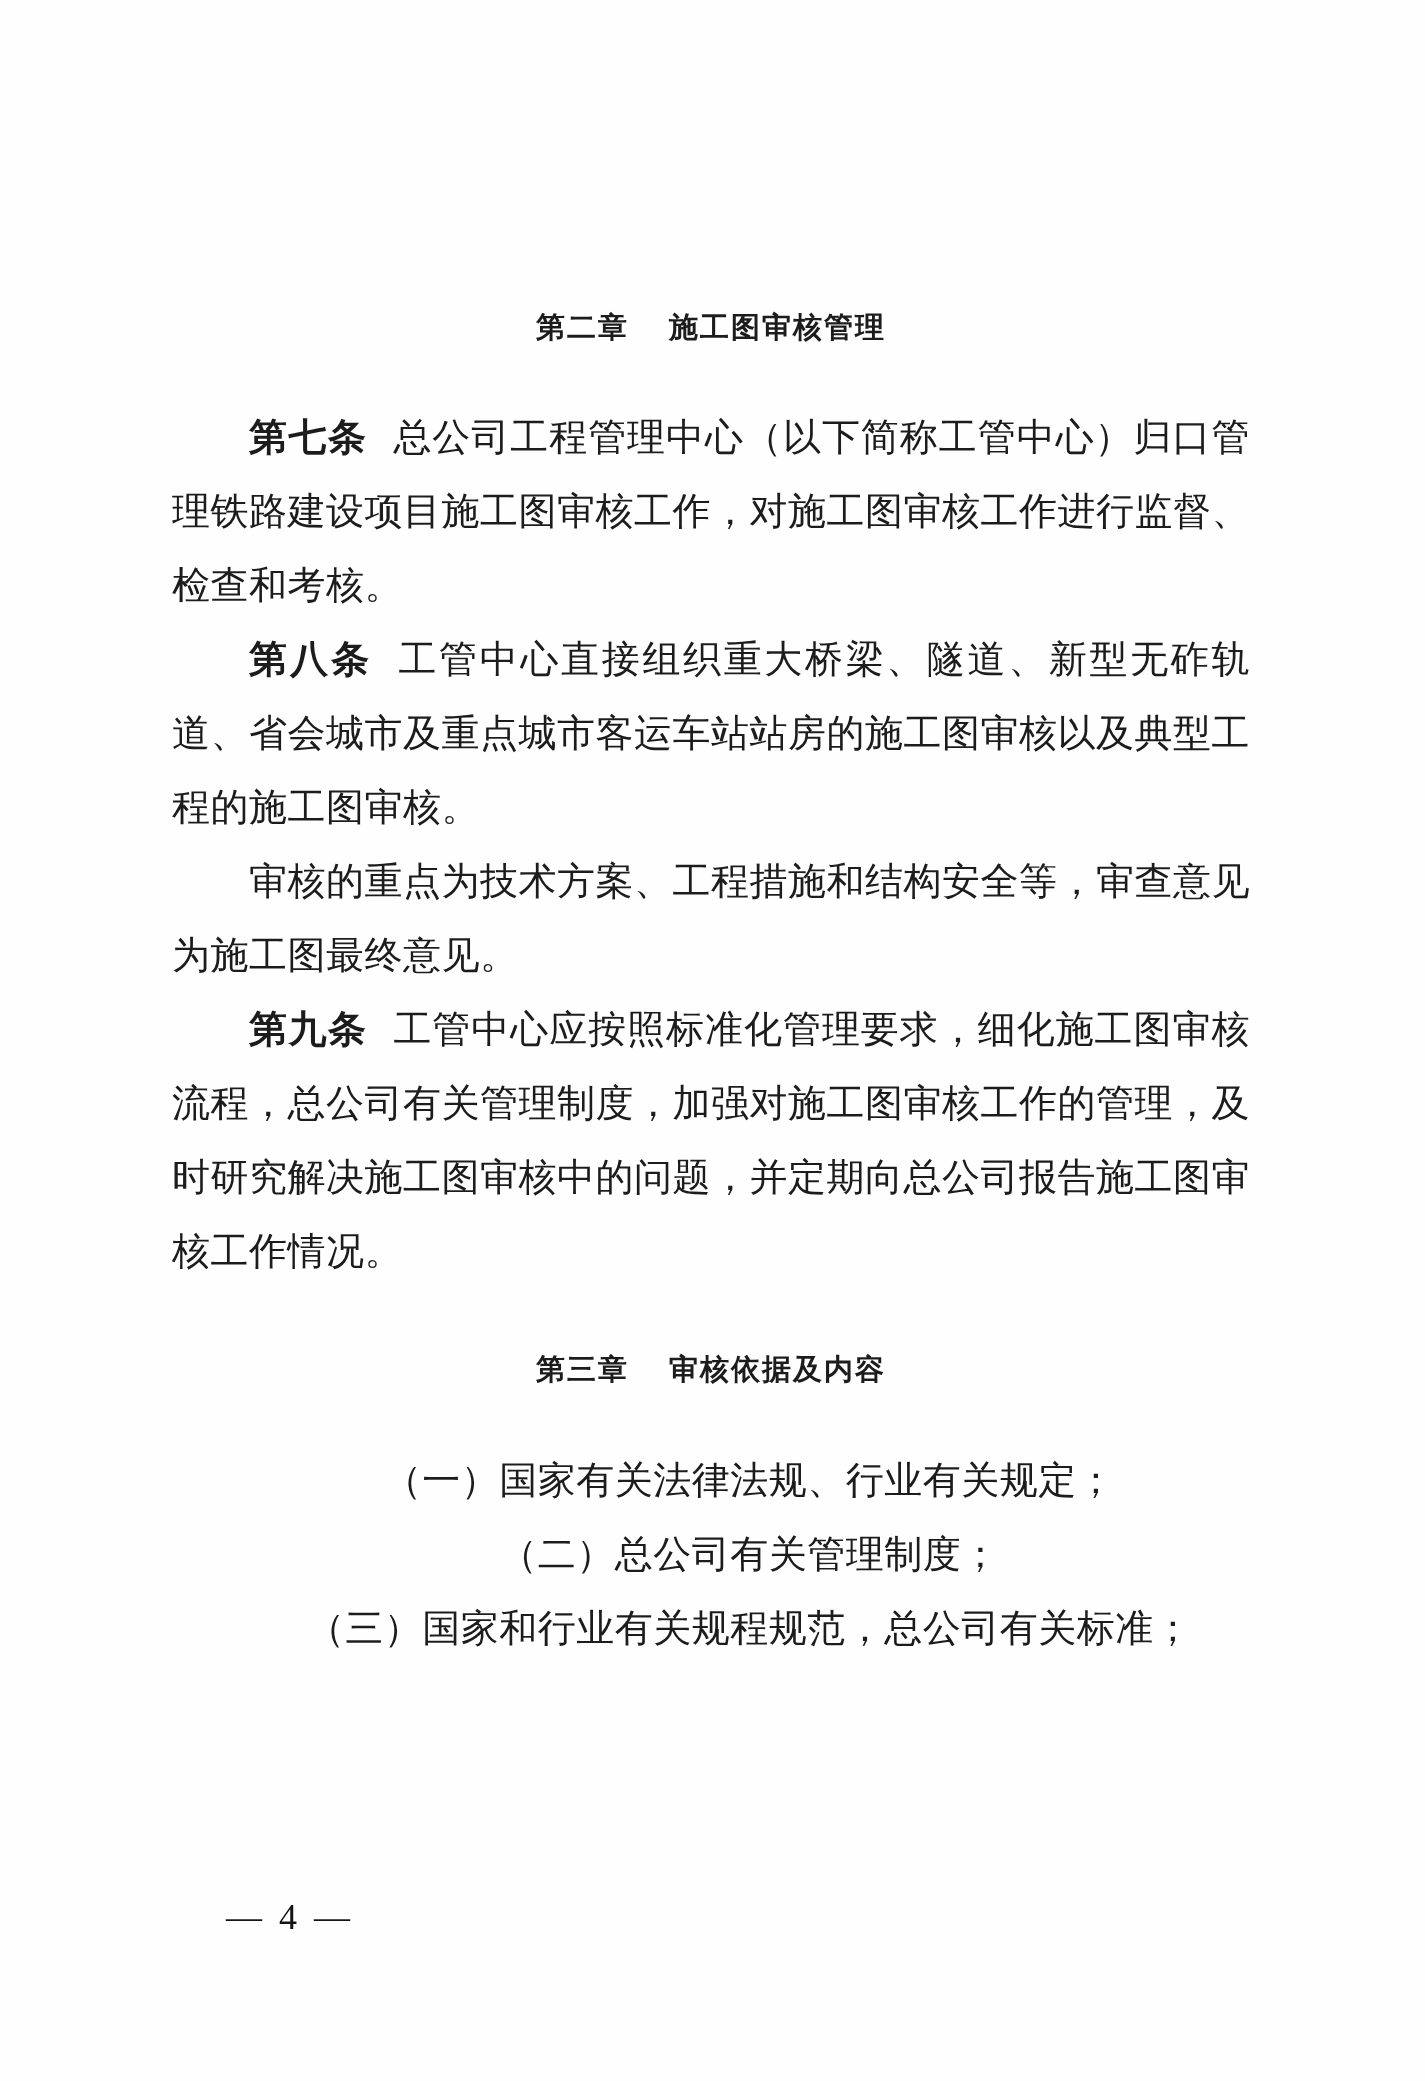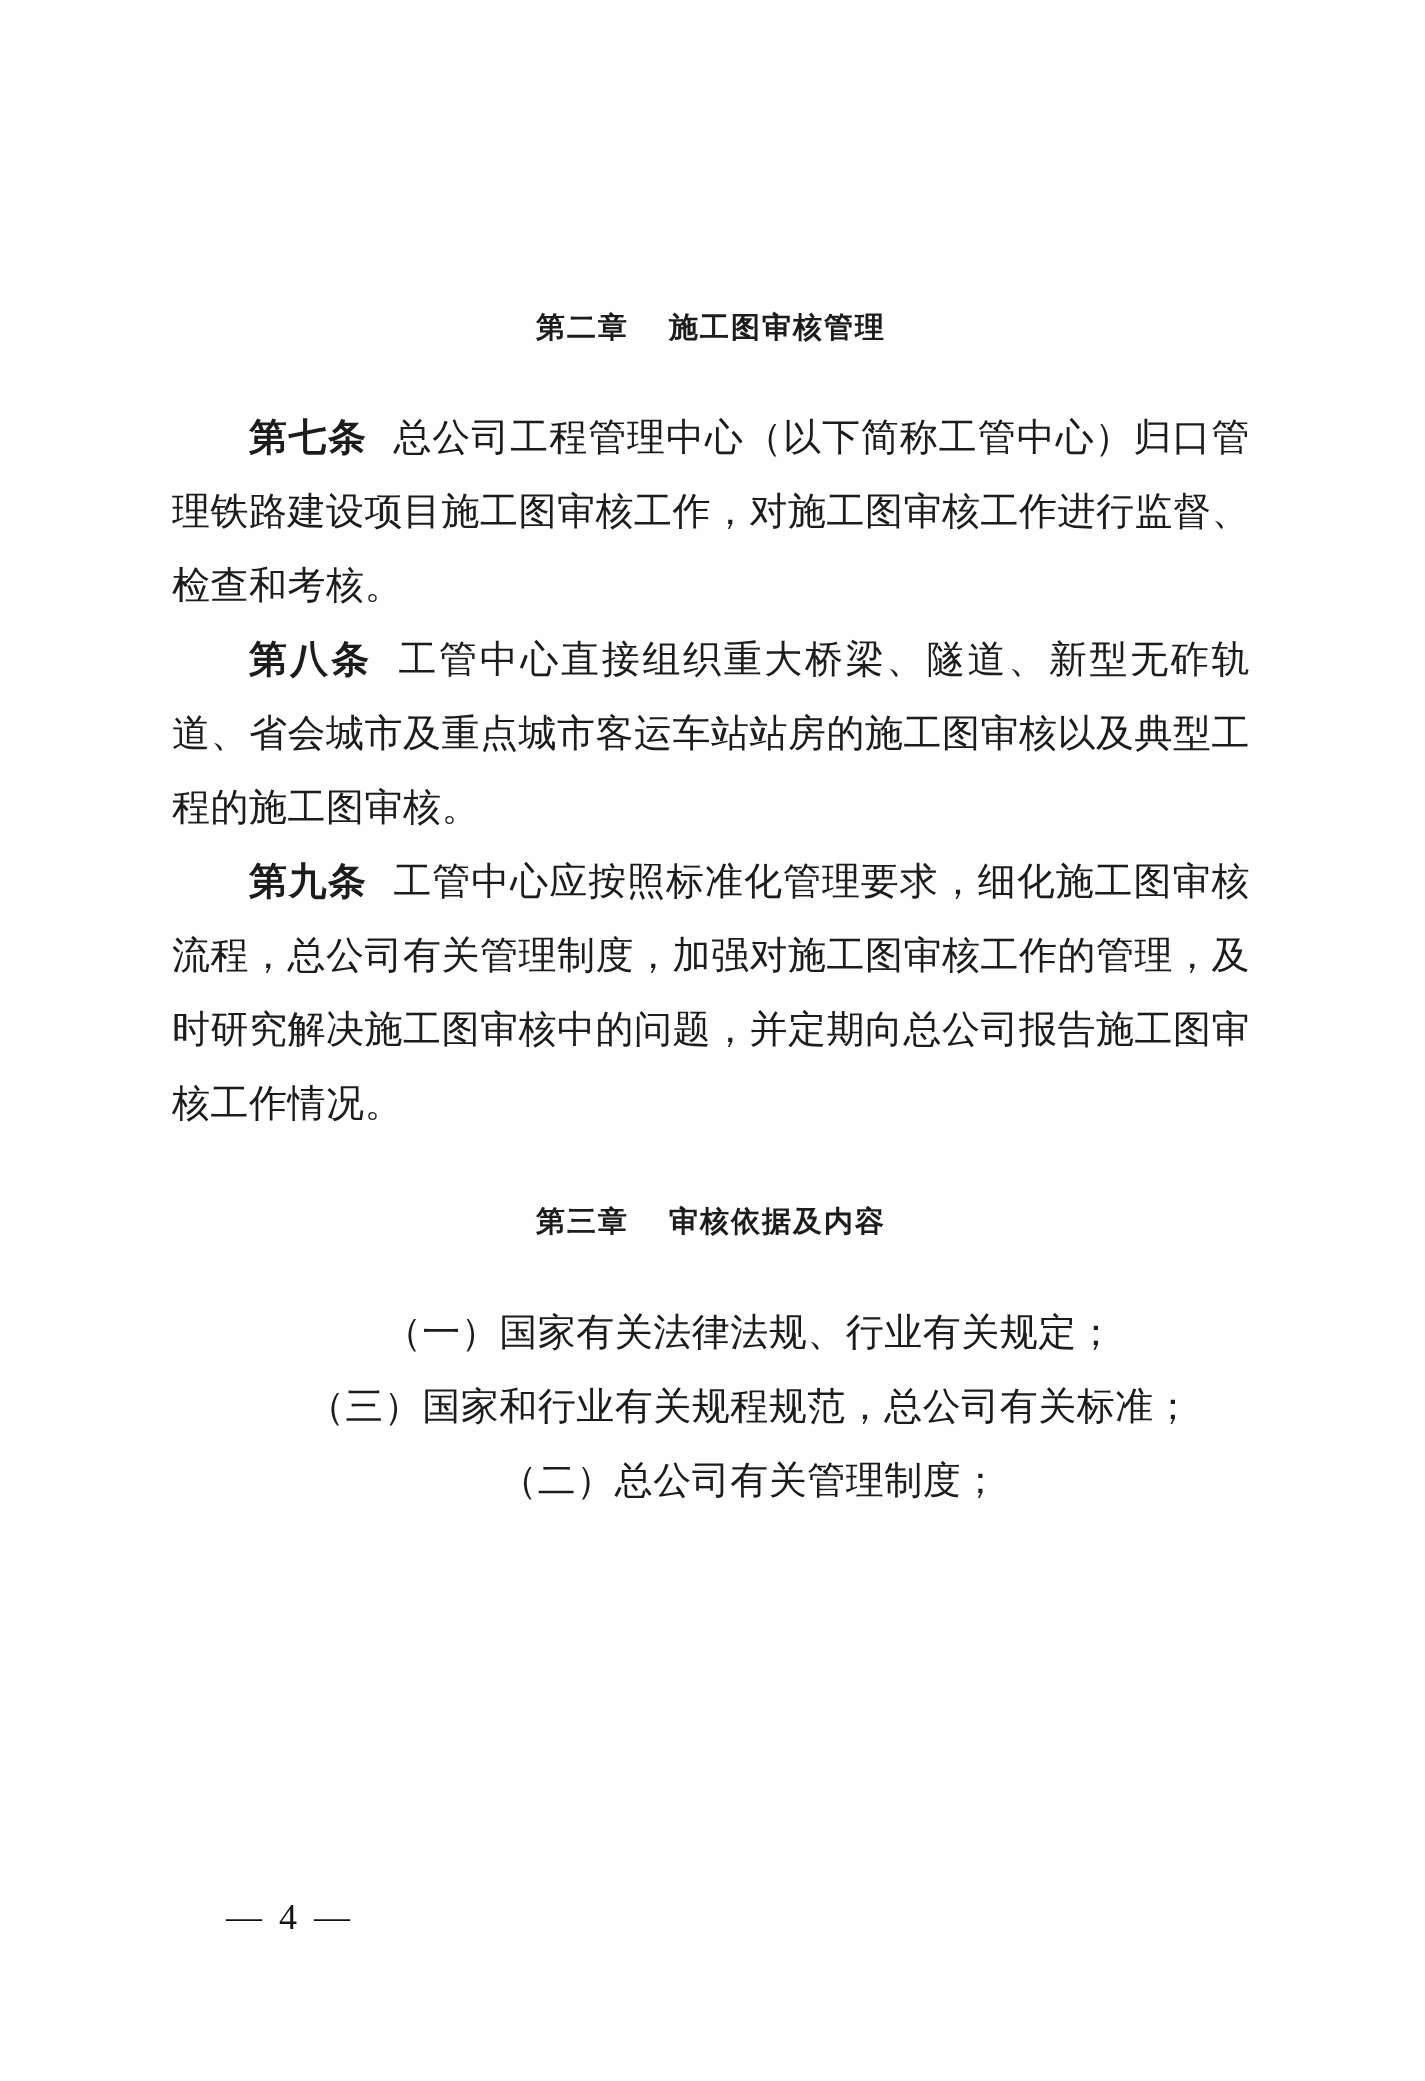--- a/index.html
+++ b/index.html
@@ -54,27 +54,28 @@
 
 <div class="page">
 
 
   <h2 class="chapter"><span class="chapter-label">第二章</span><span>施工图审核管理</span></h2>
 
   <p class="para"><span class="article-label">第七条</span><span>总公司工程管理中心（以下简称工管中心）归口管理铁路建设项目施工图审核工作，对施工图审核工作进行监督、检查和考核。</span></p>
 
   <p class="para"><span class="article-label">第八条</span><span>工管中心直接组织重大桥梁、隧道、新型无砟轨道、省会城市及重点城市客运车站站房的施工图审核以及典型工程的施工图审核。</span></p>
 
+  <p class="para"><span>审核的重点为技术方案、工程措施和结构安全等，审查意见为施工图最终意见。</span></p>
 
   <p class="para"><span class="article-label">第九条</span><span>工管中心应按照标准化管理要求，细化施工图审核流程，总公司有关管理制度，加强对施工图审核工作的管理，及时研究解决施工图审核中的问题，并定期向总公司报告施工图审核工作情况。</span></p>
 
   <h2 class="chapter second"><span class="chapter-label">第三章</span><span>审核依据及内容</span></h2>
 
 
   <p class="item"><span>（一）国家有关法律法规、行业有关规定；</span></p>
 
+  <p class="item"><span>（二）总公司有关管理制度；</span></p>
+
   <p class="item"><span>（三）国家和行业有关规程规范，总公司有关标准；</span></p>
-
-  <p class="item"><span>（二）总公司有关管理制度；</span></p>
 
   <div class="page-number">— 4 —</div>
 
 </div>
 
 </body></html>

